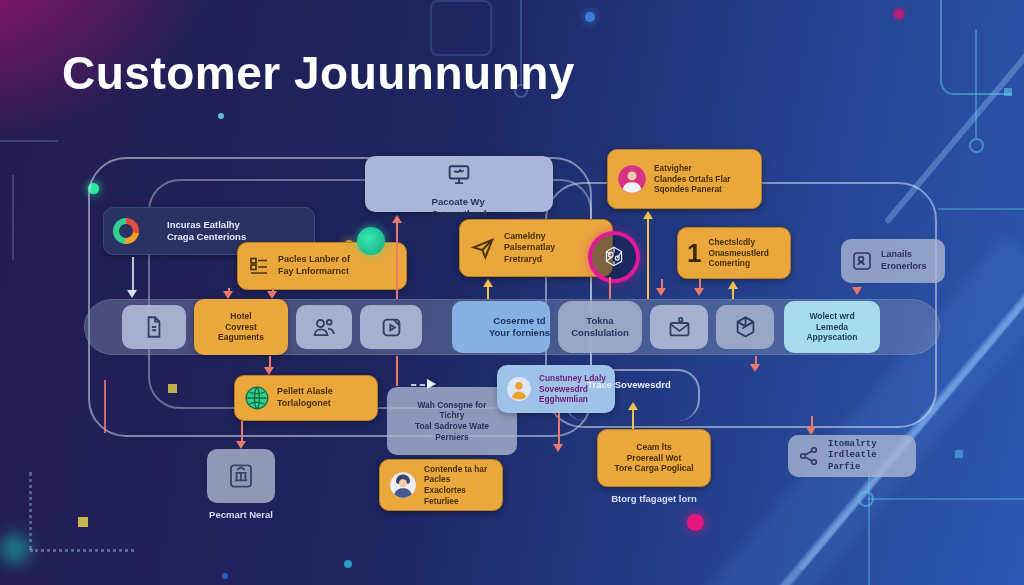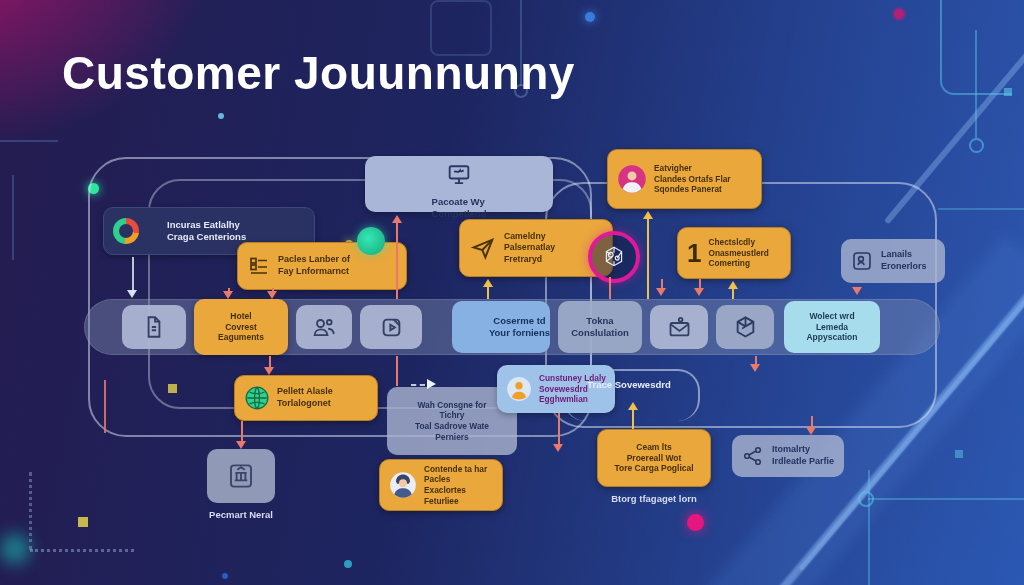--- a/index.html
+++ b/index.html
@@ -131,21 +131,21 @@
           <path d="M5 8a3 3 0 0 1 3-3h8a3 3 0 0 1 3 3v8a3 3 0 0 1-3 3H8a3 3 0 0 1-3-3z"></path>
           <path d="M14 5l5 5"></path>
           <path d="M11 9.5l4 2.5-4 2.5z"></path>
         </svg>
       </span>
   </div>
   <div class="tile blueT" style="left:452px;top:301px;width:98px;height:52px;">
     <span class="label" style="font-size:9.5px;">Coserme td
 Your forniens</span>
   </div>
-  <div class="tile slateT" style="left:558px;top:301px;width:84px;height:52px;">
+  <div class="tile slateT" style="left:558px;top:301px;width:84px;height:52px;border-radius:14px;">
     <span class="label" style="font-size:9.5px;">Tokna
 Conslulation</span>
   </div>
   <div class="tile gray" style="left:650px;top:305px;width:58px;height:44px;">
     <span>
         <svg width="27" height="27" viewBox="0 0 24 24" fill="none" stroke="#333f63" stroke-width="1.6">
           <rect x="4" y="8" width="16" height="11" rx="1.5"></rect>
           <path d="M4 9l8 6 8-6"></path>
           <circle cx="13" cy="5" r="1.6"></circle>
         </svg>
@@ -311,21 +311,21 @@
 Feturliee</span>
   </div>
 
   <div class="box orange center" style="left:597px;top:429px;width:114px;height:58px;">
     <span class="label" style="font-size:8.5px;">Ceam lts
 Proereall Wot
 Tore Carga Poglical</span>
   </div>
   <div class="caption" style="left:586px;top:493px;width:136px;">Btorg tfagaget lorn</div>
 
-  <div class="box ghost" style="left:732px;top:435px;width:112px;height:42px;">
+  <div class="box ghost" style="left:788px;top:435px;width:128px;height:42px;font-family:Liberation Mono, monospace;">
     <span>
         <svg width="24" height="24" viewBox="0 0 24 24" fill="none" stroke="#2c3a63" stroke-width="1.6">
           <circle cx="6" cy="12" r="2.3"></circle>
           <circle cx="17" cy="6" r="2.3"></circle>
           <circle cx="17" cy="18" r="2.3"></circle>
           <path d="M8 11l7-4M8 13l7 4"></path>
         </svg>
       </span>
     <span class="label">Itomalrty
 Irdleatle Parfie</span>

